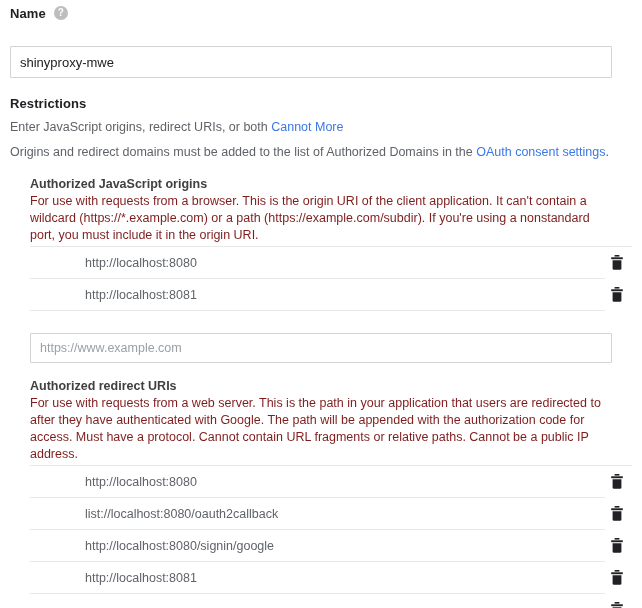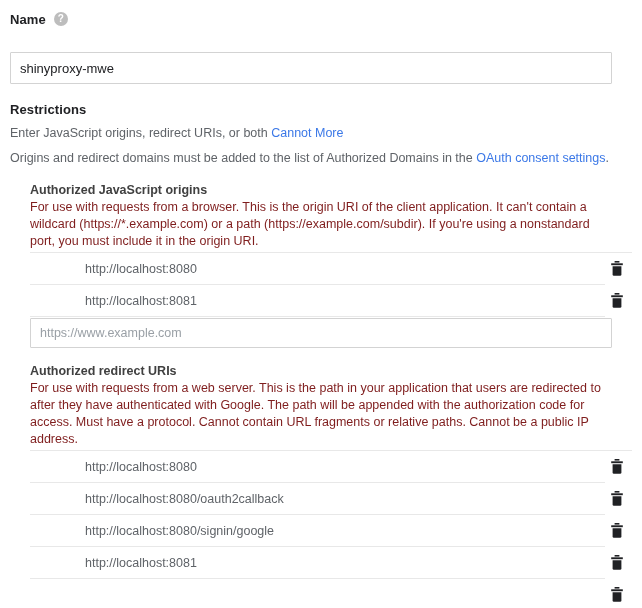--- a/index.html
+++ b/index.html
@@ -22,21 +22,21 @@
     height: 608px;
     box-sizing: border-box;
     padding: 0 10px;
   }
 
   
   .name-label-row {
     display: flex;
     align-items: center;
     height: 22px;
-    padding-top: 8px;
+    padding-top: 2px;
   }
   .name-label {
     font-size: 13px;
     font-weight: bold;
     color: #202124;
     letter-spacing: 0.1px;
   }
   .help-icon {
     display: inline-flex;
     align-items: center;
@@ -148,21 +148,21 @@
     padding: 0;
     cursor: pointer;
   }
   .trash-btn svg { display: block; }
 
   .uri-input {
     box-sizing: border-box;
     display: block;
     width: 582px;
     height: 30px;
-    margin-top: 1px;
+    margin-top: 22px;
     padding: 0 9px;
     border: 1px solid #d3d3d3;
     border-radius: 1px;
     background: #ffffff;
     font-family: "Liberation Sans", sans-serif;
     font-size: 12.5px;
     color: #202124;
     outline: none;
   }
   .uri-input::placeholder { color: #9aa0a6; }
@@ -227,21 +227,21 @@
           <span class="uri-text">http://localhost:8080</span>
           <button class="trash-btn">
             <svg width="14" height="16" viewBox="0 0 14 16" aria-hidden="true">
               <rect x="4.6" y="0" width="4.8" height="1.6" fill="#202124"></rect>
               <rect x="1.2" y="2.3" width="11.6" height="1.9" fill="#202124"></rect>
               <path d="M2.6 5.2 h8.8 v8.3 a1.3 1.3 0 0 1 -1.3 1.3 h-6.2 a1.3 1.3 0 0 1 -1.3 -1.3 z" fill="#202124"></path>
             </svg>
           </button>
         </div>
         <div class="uri-row">
-          <span class="uri-text">http://localhost:8080/oauth2callback</span>
+          <span class="uri-text">list://localhost:8080/oauth2callback</span>
           <button class="trash-btn">
             <svg width="14" height="16" viewBox="0 0 14 16" aria-hidden="true">
               <rect x="4.6" y="0" width="4.8" height="1.6" fill="#202124"></rect>
               <rect x="1.2" y="2.3" width="11.6" height="1.9" fill="#202124"></rect>
               <path d="M2.6 5.2 h8.8 v8.3 a1.3 1.3 0 0 1 -1.3 1.3 h-6.2 a1.3 1.3 0 0 1 -1.3 -1.3 z" fill="#202124"></path>
             </svg>
           </button>
         </div>
         <div class="uri-row">
           <span class="uri-text">http://localhost:8080/signin/google</span>

